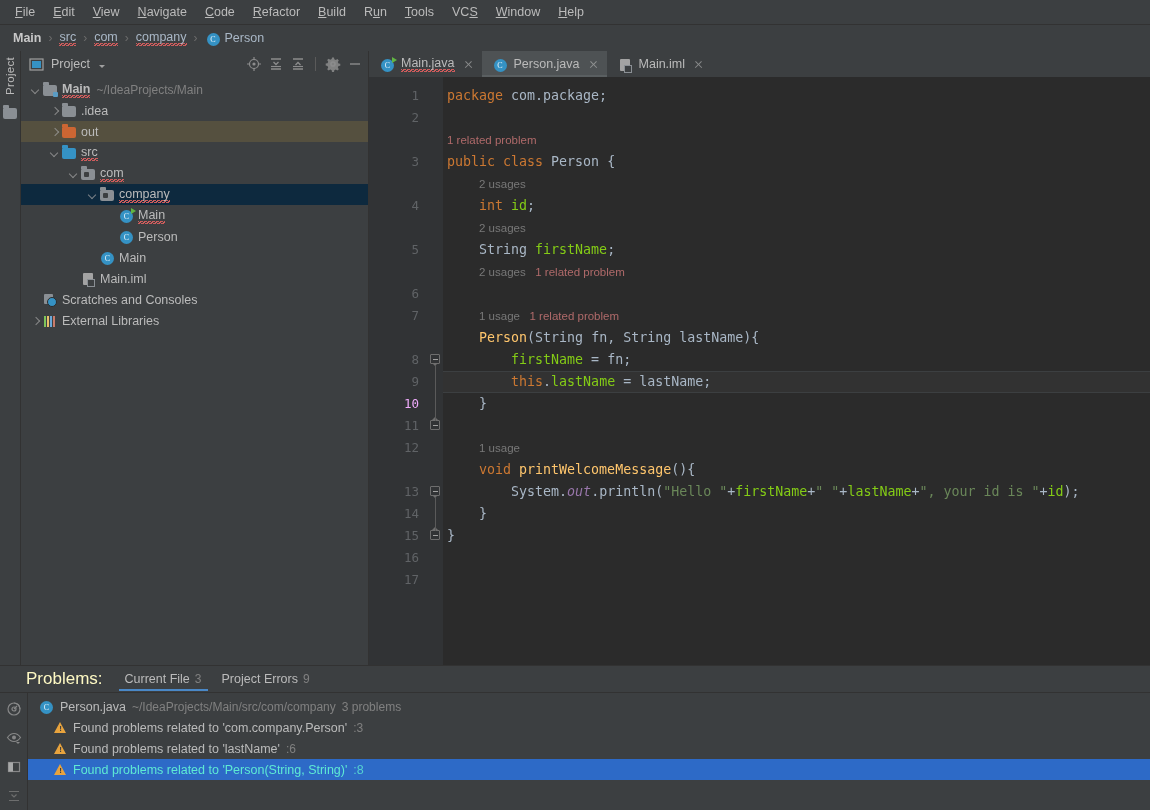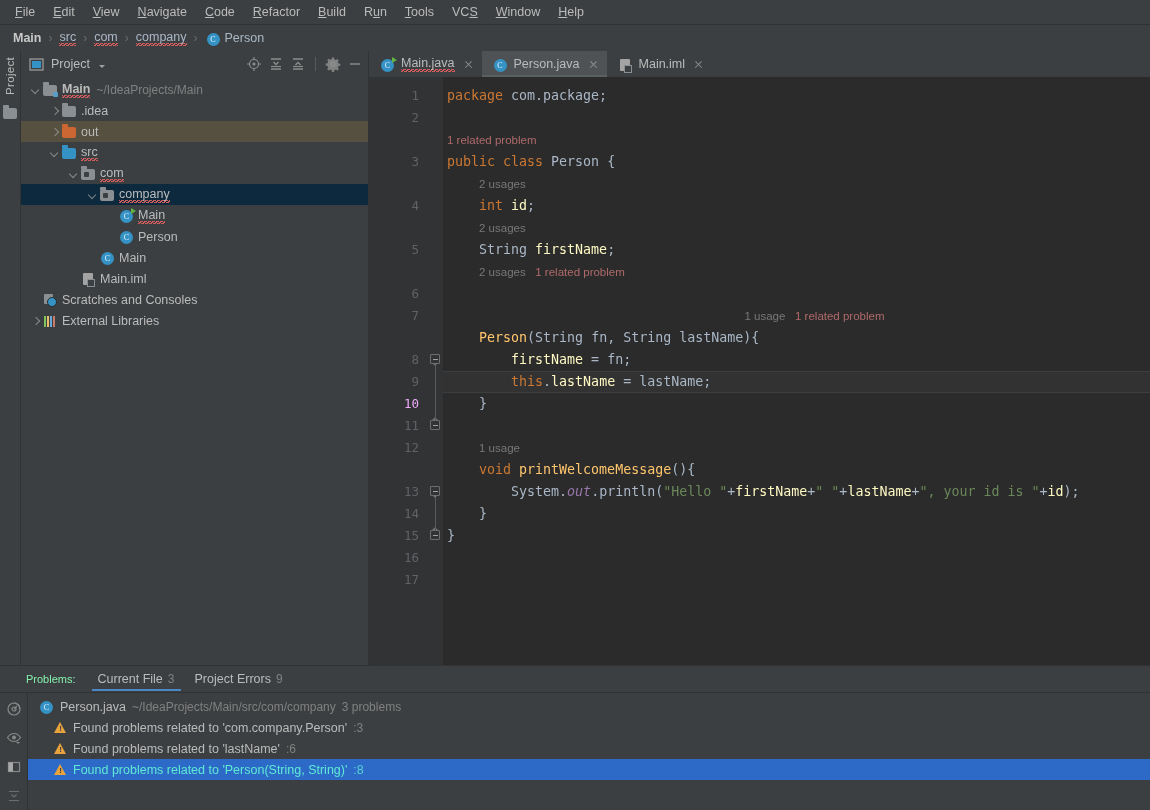--- a/index.html
+++ b/index.html
@@ -203,21 +203,21 @@
     box-shadow: 0 -1px 0 #3c3f41 inset, 0 1px 0 #3c3f41 inset;
   }
   .hint { height:22px; line-height:22px; white-space:pre; padding-left:4px;
           font-family:"Liberation Sans", sans-serif; font-size:11.5px; }
   .usage  { color: #787878; }
   .relprob{ color: #b06a6a; }
 
   
   .kw   { color: #cc7832; }
   .str  { color: #6a8759; }
-  .fld  { color: #fef9c3; }
+  .fld  { color: #84cc16; }
   .stat { color: #9876aa; font-style: italic; }
   .txt  { color: #a9b7c6; }
   .mth  { color: #ffc66d; }
   .cls2 { color: #a9b7c6; }
 
   
   .fold { position:absolute; left:3px; width:11px; height:11px; cursor:pointer; }
   .foldline { position:absolute; left:8px; width:1px; background:#5a5a5a; }
   .fold .box {
     position:absolute; left:0; top:0; width:10px; height:10px;
@@ -244,21 +244,21 @@
     border-bottom:3px solid #6e6e6e;
   }
 
   
   #problems { height: 145px; background:#3c3f41; display:flex; flex-direction:column;
               border-top:1px solid #323232; }
   #prob-tabs {
     height: 27px; display: flex; align-items: center; gap: 0;
     padding-left: 26px; border-bottom: 1px solid #323232;
   }
-  #prob-label { font-size:11px; color:#86efac; margin-right:12px; }
+  #prob-label { font-size:17px; color:#fef9c3; margin-right:12px; }
   .ptab {
     font-size:12.5px; color:#bbbbbb; padding:5px 10px 5px;
     position:relative; cursor:default; display:flex; gap:5px; align-items:baseline;
   }
   .ptab .cnt { color:#808080; font-size:12px; }
   .ptab.active::after {
     content:''; position:absolute; left:4px; right:4px; bottom:0;
     height:2px; background:#4a88c7;
   }
   #prob-body { flex:1; display:flex; }
@@ -554,21 +554,21 @@
           <div class="cline"><span class="kw">package </span><span class="txt">com.package;</span></div>
           <div class="cline">&nbsp;</div>
           <div class="hint" style="padding-left: 4px;"><span class="relprob">1 related problem</span></div>
           <div class="cline"><span class="kw">public class </span><span class="cls2">Person </span><span class="txt">{</span></div>
           <div class="hint" style="padding-left: 36px;"><span class="usage">2 usages</span></div>
           <div class="cline"><span class="txt">    </span><span class="kw">int</span><span class="txt"> </span><span class="fld">id</span><span class="txt">;</span></div>
           <div class="hint" style="padding-left: 36px;"><span class="usage">2 usages</span></div>
           <div class="cline"><span class="cls2">    String </span><span class="fld">firstName</span><span class="txt">;</span></div>
           <div class="hint" style="padding-left: 36px;"><span class="usage">2 usages</span><span class="usage">   </span><span class="relprob">1 related problem</span></div>
           <div class="cline">&nbsp;</div>
-          <div class="hint" style="padding-left: 36px; text-align: center;"><span class="usage">1 usage</span><span class="usage">   </span><span class="relprob">1 related problem</span></div>
+          <div class="hint" style="padding-left: 36px;"><span class="usage">1 usage</span><span class="usage">   </span><span class="relprob">1 related problem</span></div>
           <div class="cline"><span class="txt">    </span><span class="mth">Person</span><span class="cls2">(String </span><span class="txt">fn</span><span class="cls2">, String </span><span class="txt">lastName</span><span class="txt">){</span></div>
           <div class="cline"><span class="txt">        </span><span class="fld">firstName</span><span class="txt"> = </span><span class="txt">fn</span><span class="txt">;</span></div>
           <div class="cline cur"><span class="txt">        </span><span class="kw">this</span><span class="txt">.</span><span class="fld">lastName</span><span class="txt"> = </span><span class="txt">lastName</span><span class="txt">;</span></div>
           <div class="cline"><span class="txt">    }</span></div>
           <div class="cline">&nbsp;</div>
           <div class="hint" style="padding-left: 36px;"><span class="usage">1 usage</span></div>
           <div class="cline"><span class="txt">    </span><span class="kw">void </span><span class="mth">printWelcomeMessage</span><span class="txt">(){</span></div>
           <div class="cline"><span class="txt">        System.</span><span class="stat">out</span><span class="txt">.println(</span><span class="str">"Hello "</span><span class="txt">+</span><span class="fld">firstName</span><span class="txt">+</span><span class="str">" "</span><span class="txt">+</span><span class="fld">lastName</span><span class="txt">+</span><span class="str">", your id is "</span><span class="txt">+</span><span class="fld">id</span><span class="txt">);</span></div>
           <div class="cline"><span class="txt">    }</span></div>
           <div class="cline"><span class="txt">}</span></div>

